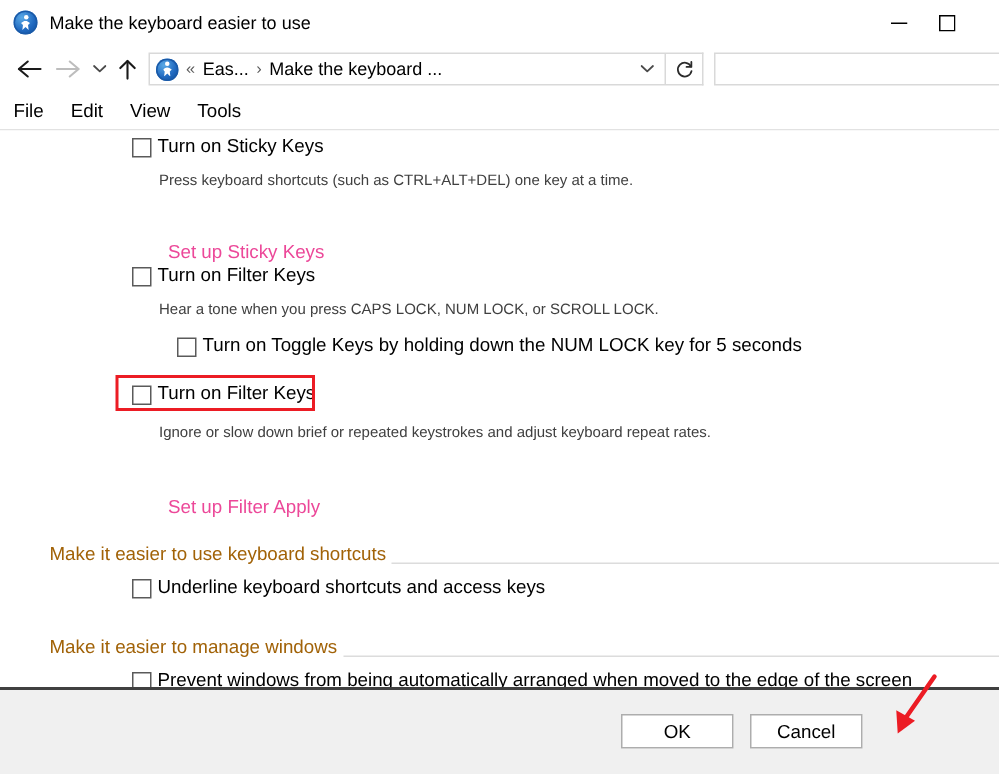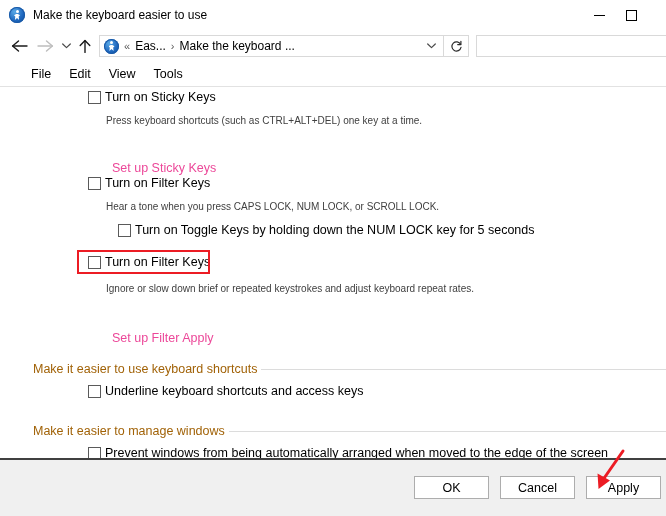--- a/index.html
+++ b/index.html
@@ -205,21 +205,21 @@
   }
 
   
   .menubar {
     position: absolute;
     left: 0; top: 62px;
     width: 666px; height: 24px;
     background: #ffffff;
     display: flex;
     align-items: center;
-    padding-left: 22px;
+    padding-left: 0;
     box-sizing: border-box;
   }
   .menu-item {
     font-size: 12.5px;
     color: #000000;
     padding: 2px 9px;
     white-space: nowrap;
   }
   .menu-sep {
     position: absolute;
@@ -283,21 +283,21 @@
     flex: 0 0 auto;
   }
   .grouphdr .ghline {
     height: 1px;
     background: #dcdcdc;
     flex: 1 1 auto;
     margin-left: 4px;
   }
 
   
-  .a { position: absolute; }
+  .a { position: absolute; align-items: flex-end; }
 
   
   .annot-box {
     position: absolute;
     border: 2px solid #ec1c24;
     box-sizing: border-box;
     pointer-events: none;
   }
 
   
@@ -470,21 +470,20 @@
       <span class="ghline"></span>
     </div>
 
   </div>
 
   <div class="annot-box" style="left:77px; top:250px; width:133px; height:24px;"></div>
 
   <div class="buttonbar">
     <button class="btn" style="left:414px;">OK</button>
     <button class="btn" style="left:500px;">Cancel</button>
-    <button class="btn" style="left:586px;">Apply</button>
   </div>
 
   <svg class="arrow-annot" viewBox="0 0 50 52">
     <line x1="38" y1="8" x2="18.5" y2="36" stroke="#ec1c24" stroke-width="3" stroke-linecap="round"></line>
     <path d="M13.5 46 L12.5 30.5 L25 37.5 Z" fill="#ec1c24"></path>
   </svg>
 
 </div>
 
 </body></html>

